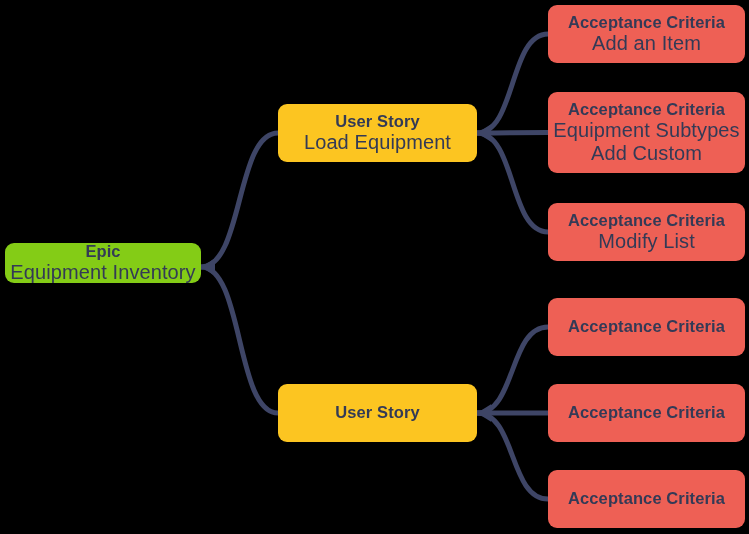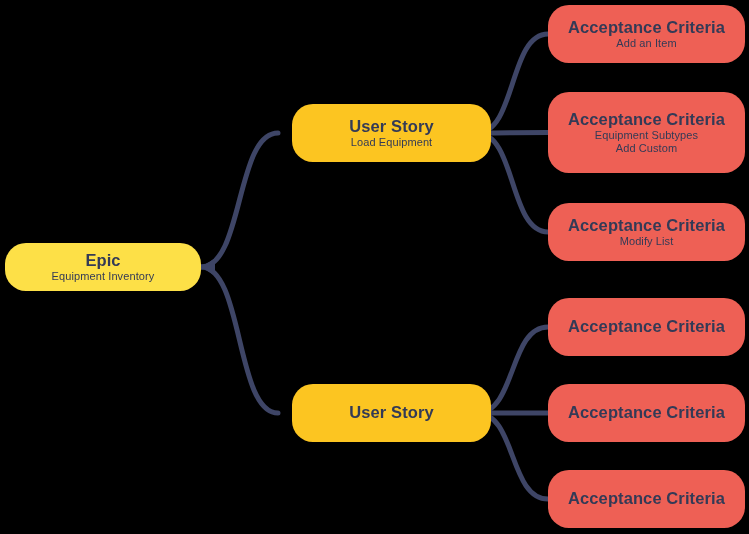--- a/index.html
+++ b/index.html
@@ -23,44 +23,44 @@
   #edges {
     position: absolute;
     left: 0; top: 0;
     width: 749px;
     height: 534px;
     pointer-events: none;
   }
   .node {
     position: absolute;
     box-sizing: border-box;
-    border-radius: 21px;
+    border-radius: 9px;
     display: flex;
     flex-direction: column;
     align-items: center;
     justify-content: center;
     text-align: left;
     color: #333a56;
     line-height: 1.16;
     padding: 4px 6px;
   }
   .node .n-title {
     font-weight: bold;
     font-size: 16.5px;
     letter-spacing: 0.1px;
     white-space: nowrap;
   }
   .node .n-sub {
     font-weight: normal;
-    font-size: 11px;
+    font-size: 20px;
     letter-spacing: 0.1px;
     white-space: nowrap;
   }
   .node-epic   { background: #2db585; }
-  .node-story  { background: #fcc521; margin-left: 14px; }
+  .node-story  { background: #fcc521; }
   .node-accept { background: #ee6055; }
 </style>
 </head>
 <body>
 
 <div id="canvas">
 
   <svg id="edges" viewBox="0 0 749 534" xmlns="http://www.w3.org/2000/svg">
       <path d="M 201 267 C 243.35 267, 235.65 133, 278 133" fill="none" stroke="#3e4566" stroke-width="5" stroke-linecap="round"></path>
       <path d="M 201 267 C 243.35 267, 235.65 413, 278 413" fill="none" stroke="#3e4566" stroke-width="5" stroke-linecap="round"></path>
@@ -68,21 +68,21 @@
       <path d="M 477 133 C 516.05 133, 508.95 132.5, 548 132.5" fill="none" stroke="#3e4566" stroke-width="5" stroke-linecap="round"></path>
       <path d="M 477 133 C 516.05 133, 508.95 232, 548 232" fill="none" stroke="#3e4566" stroke-width="5" stroke-linecap="round"></path>
       <path d="M 477 413 C 516.05 413, 508.95 327, 548 327" fill="none" stroke="#3e4566" stroke-width="5" stroke-linecap="round"></path>
       <path d="M 477 413 C 516.05 413, 508.95 413, 548 413" fill="none" stroke="#3e4566" stroke-width="5" stroke-linecap="round"></path>
       <path d="M 477 413 C 516.05 413, 508.95 499, 548 499" fill="none" stroke="#3e4566" stroke-width="5" stroke-linecap="round"></path>
       <path d="M 215 258.32 L 201 267 L 215 275.68 Z" fill="#3e4566"></path>
       <path d="M 491 124.32 L 477 133 L 491 141.68 Z" fill="#3e4566"></path>
       <path d="M 491 404.32 L 477 413 L 491 421.68 Z" fill="#3e4566"></path>
     </svg>
 
-  <div class="node node-epic" style="left: 5px; top: 243px; width: 196px; height: 48px; background: #fde047; color: rgb(51, 58, 86);">
+  <div class="node node-epic" style="left: 5px; top: 243px; width: 196px; height: 40px; background: #84cc16; color: rgb(51, 58, 86);">
     <span class="n-title">Epic</span>
     <span class="n-sub">Equipment Inventory</span>
   </div>
 
   <div class="node node-story" style="left: 278px; top: 104px; width: 199px; height: 58px; background: rgb(252, 197, 33); color: rgb(51, 58, 86);">
     <span class="n-title">User Story</span>
     <span class="n-sub">Load Equipment</span>
   </div>
 
   <div class="node node-story" style="left: 278px; top: 384px; width: 199px; height: 58px; background: rgb(252, 197, 33); color: rgb(51, 58, 86);">

